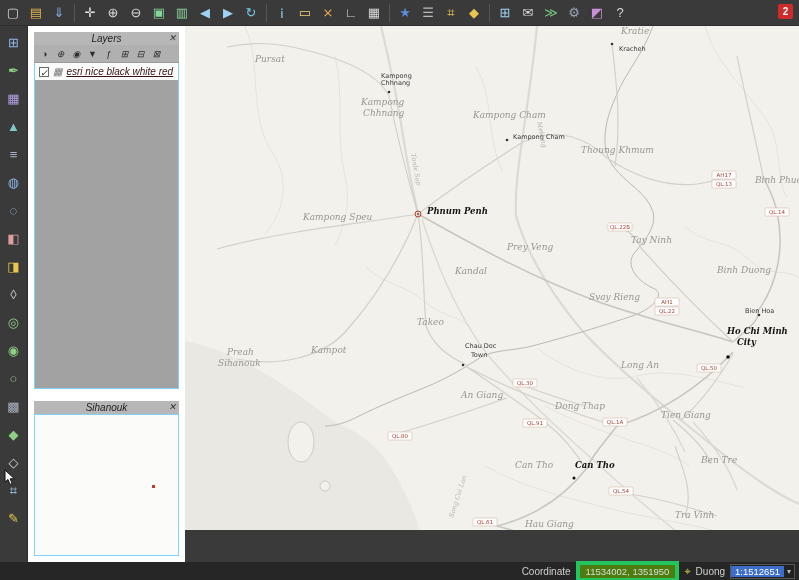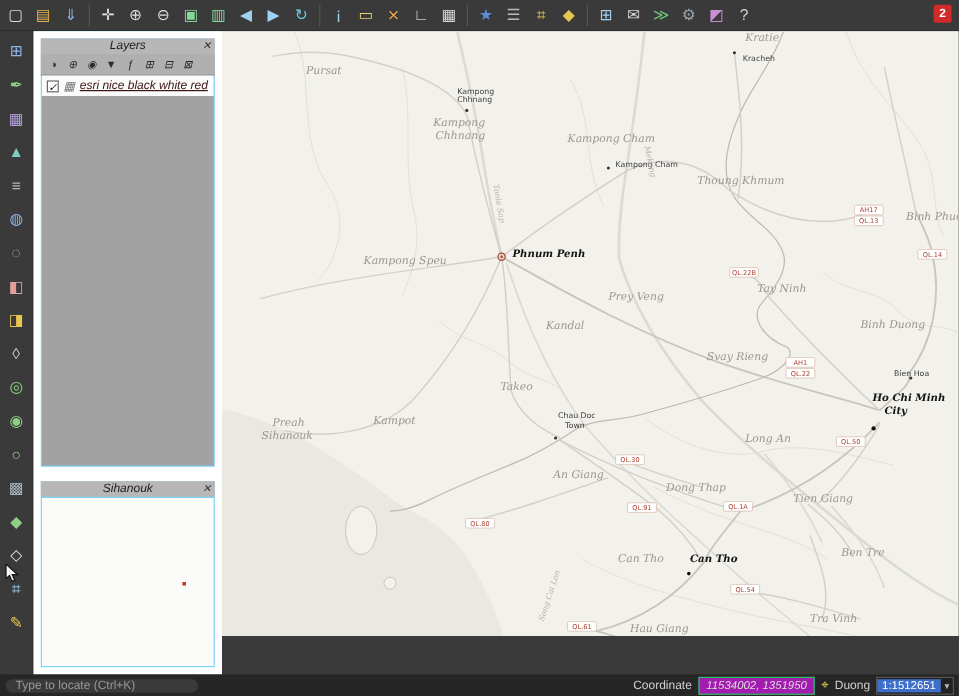--- a/index.html
+++ b/index.html
@@ -61,22 +61,22 @@
   .river2{fill:none;stroke:#dbdad4;stroke-width:1.4;}
 
   
   .statusbar{position:absolute;left:0;top:562px;width:799px;height:18px;background:#262626;
     display:flex;align-items:center;gap:5px;padding:0 4px;box-sizing:border-box;}
   .locate{width:162px;height:13px;background:#3a3a3a;border:1px solid #2a2a2a;border-radius:7px;
     color:#bbb;font-size:10px;padding:0 8px;box-sizing:border-box;outline:none;}
   .locate::placeholder{color:#999;}
   .sb-spacer{flex:1;}
   .sb-label{font-size:10px;color:#cfcfcf;}
-  .sb-value{height:13px;background:#a21caf;border:1px solid #22c55e;color:#ddd;font-size:9.5px;
-    display:flex;align-items:center;padding:0 6px;font-style:italic;}
+  .sb-value{height:13px;background:#4d7c0f;border:4px solid #22c55e;color:#ddd;font-size:9.5px;
+    display:flex;align-items:center;padding:0 6px;}
   .sb-icon{color:#d3c24a;font-size:11px;cursor:pointer;}
   .scale-box{height:13px;background:#222;border:1px solid #555;display:flex;align-items:center;cursor:pointer;}
   .scale-value{background:#3d6ec9;color:#fff;font-size:9.5px;padding:0 4px;height:11px;line-height:11px;}
   .scale-arrow{color:#bbb;font-size:8px;padding:0 3px;}
 
   .cursor{position:absolute;left:4px;top:470px;width:14px;height:16px;pointer-events:none;z-index:50;}
 </style>
 </head>
 <body>
 
@@ -300,21 +300,20 @@
           <text x="552" y="319" class="lbl-major">City</text>
           <text x="390" y="442" class="lbl-major">Can Tho</text>
           <text x="352" y="96" class="lbl-water" transform="rotate(78 352 96)">Mekong</text>
           <text x="226" y="128" class="lbl-water" transform="rotate(80 226 128)">Tonle Sap</text>
           <text x="268" y="492" class="lbl-water" transform="rotate(-72 268 492)">Song Cai Lon</text>
         </g>
     </svg>
   </div>
 
   <div class="statusbar">
-    <input class="locate" placeholder="Type to locate (Ctrl+K)" style="">
     <span class="sb-spacer"></span>
     <span class="sb-label">Coordinate</span>
     <span class="sb-value">11534002, 1351950</span>
     <span class="sb-icon">⌖</span>
     <span class="sb-label">Duong</span>
     <span class="scale-box">
       <span class="scale-value">1:1512651</span>
       <span class="scale-arrow">▾</span>
     </span>
   </div>

